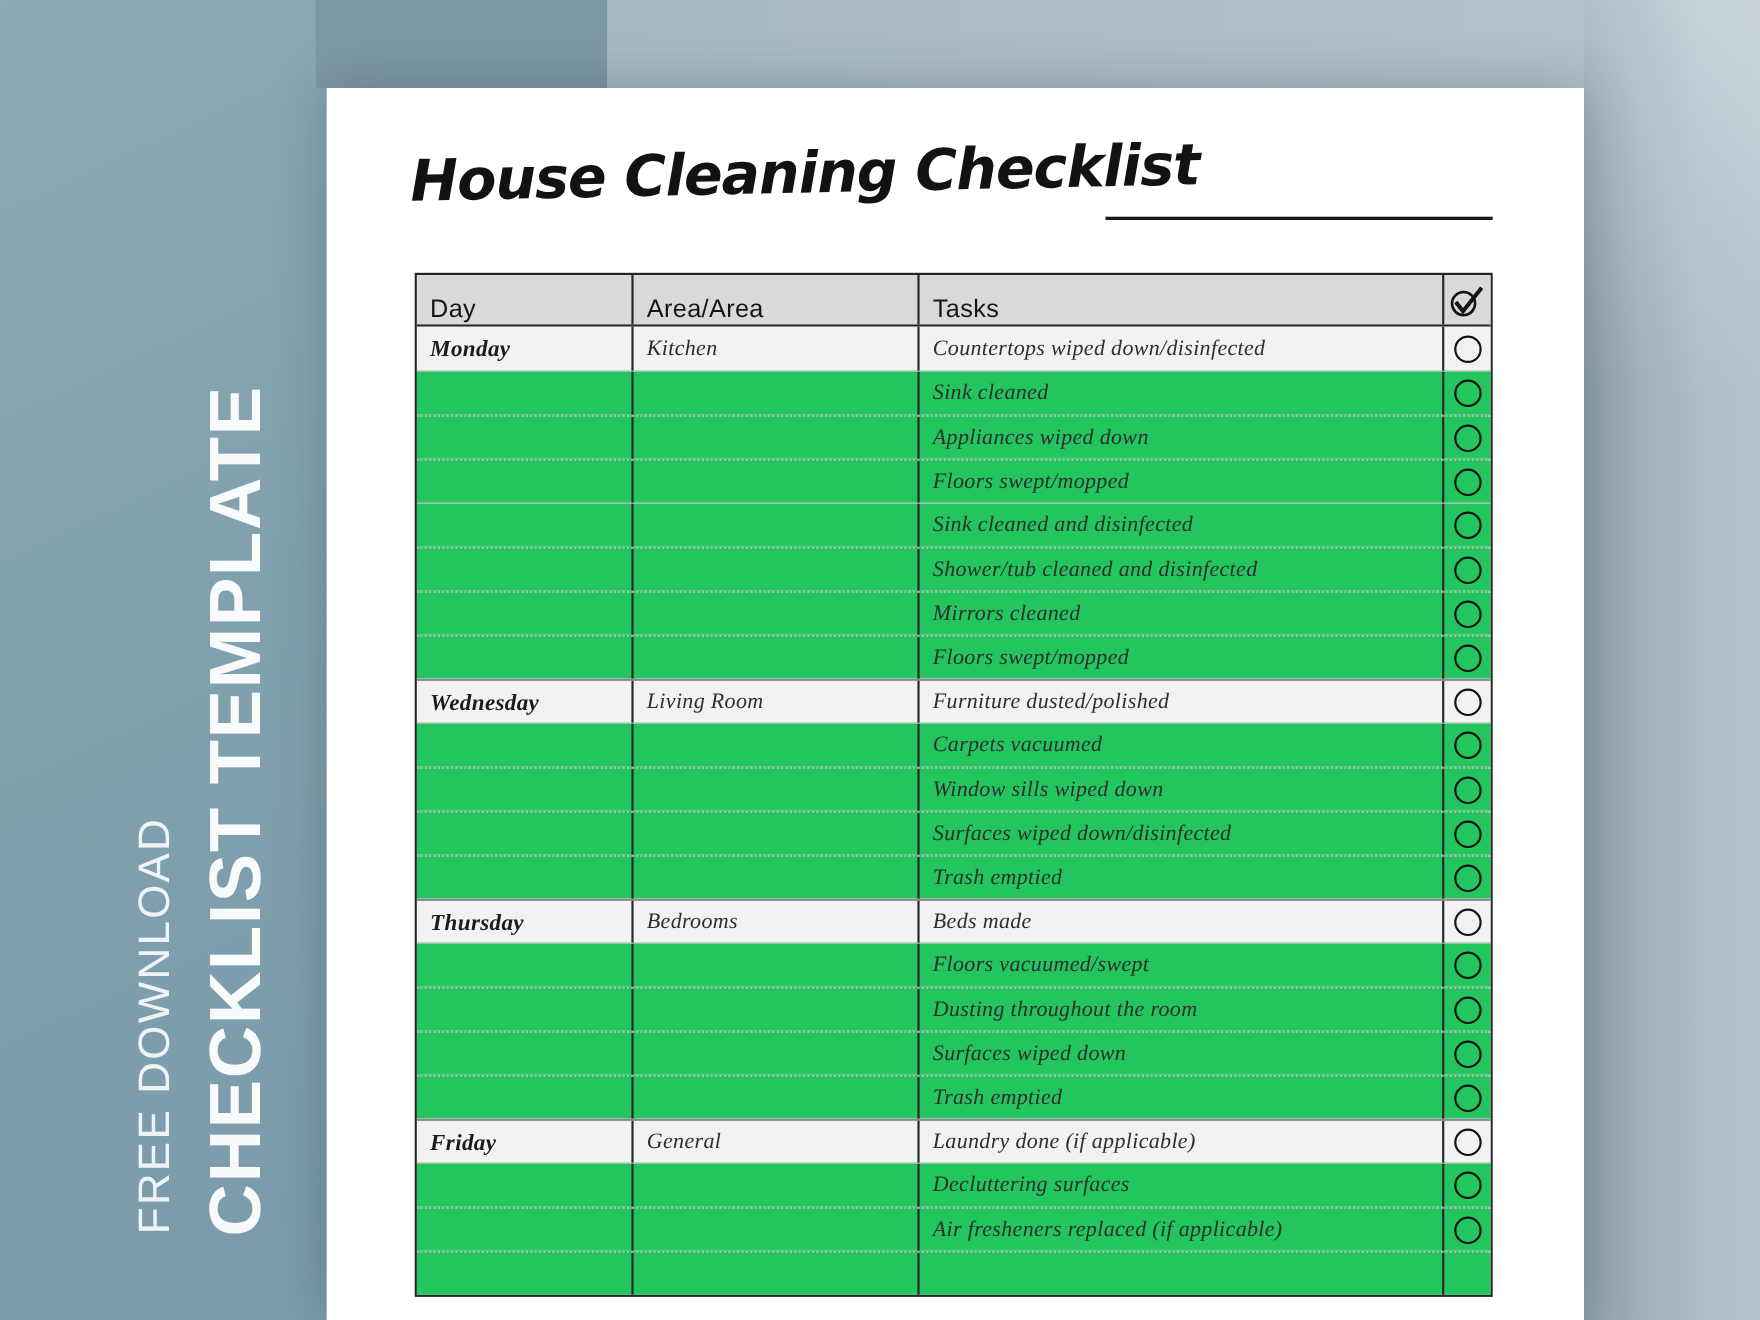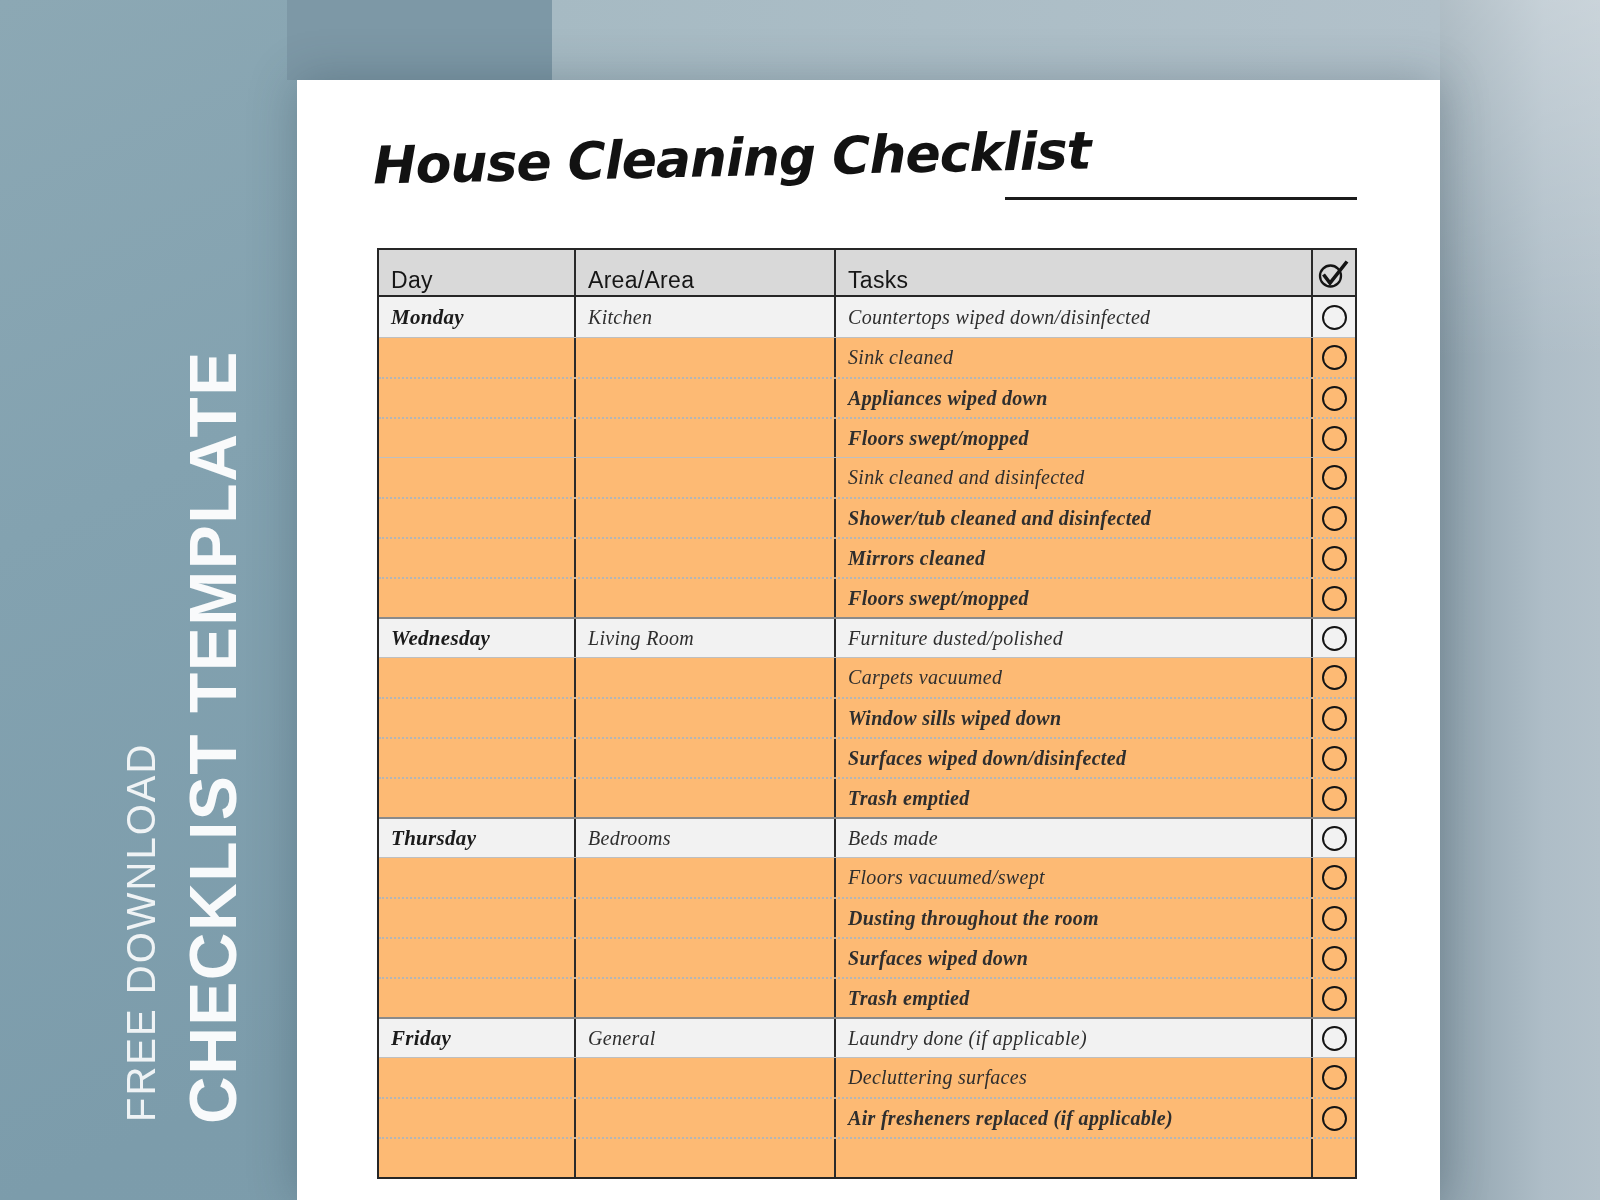--- a/index.html
+++ b/index.html
@@ -35,26 +35,26 @@
   .ctable{position:absolute;left:80px;top:168px;width:980px;
       border:2.5px solid #262626;box-sizing:border-box;background:#fff;}
   .trow,.thead{display:flex;box-sizing:border-box;}
   .thead{height:47px;background:#d9d9d9;border-bottom:2.5px solid #262626;}
   .cell{box-sizing:border-box;display:flex;align-items:center;padding-left:12px;overflow:hidden;}
   .c-day{width:197px;border-right:2px solid #2a2a2a;}
   .c-room{width:260px;border-right:2px solid #2a2a2a;}
   .c-task{flex:1;border-right:2px solid #2a2a2a;}
   .c-check{width:42px;justify-content:center;padding-left:0;}
   .hcell{font-size:23px;color:#161616;letter-spacing:.3px;padding-top:16px;}
-  .trow{height:40px;background:#fdba74;}
+  .trow{height:40px;background:#22c55e;}
   .trow.shaded{background:#f2f2f2;}
   .trow.group-start{border-top:2px solid #8a8a8a;}
   .trow.first-group{border-top:none;}
   .trow.after-shaded{border-top:1px solid #bfbfbf;}
-  .trow.dotted{border-top:2px dotted #b5b5b5;font-weight:bold;}
+  .trow.dotted{border-top:2px dotted #b5b5b5;}
   .hw{font-family:"Liberation Serif", serif;font-style:italic;
       font-size:20px;color:#2e2e2e;letter-spacing:.3px;}
   .day-text{font-weight:700;font-size:21px;color:#1b1b1b;}
   .circ{width:21px;height:21px;border:2px solid #141414;border-radius:50%;background:transparent;}
   .check-icon-svg{display:block;}
 </style>
 </head>
 <body>
 
 <div class="bg-block bg-top-dark"></div>

